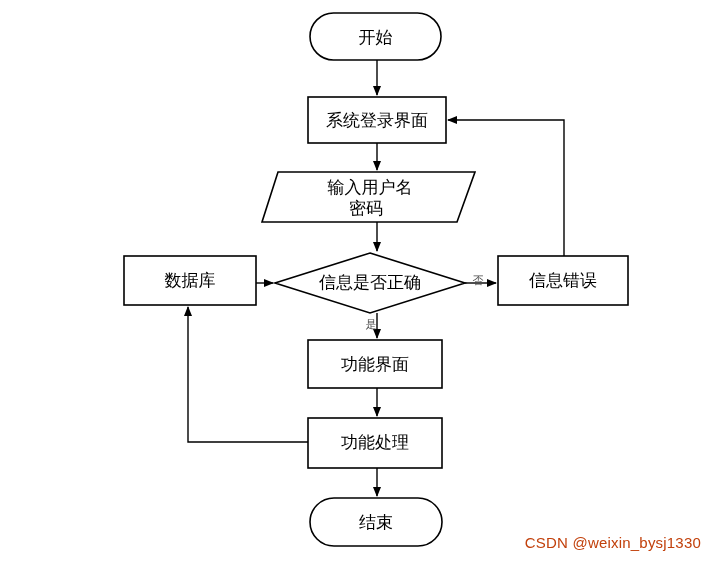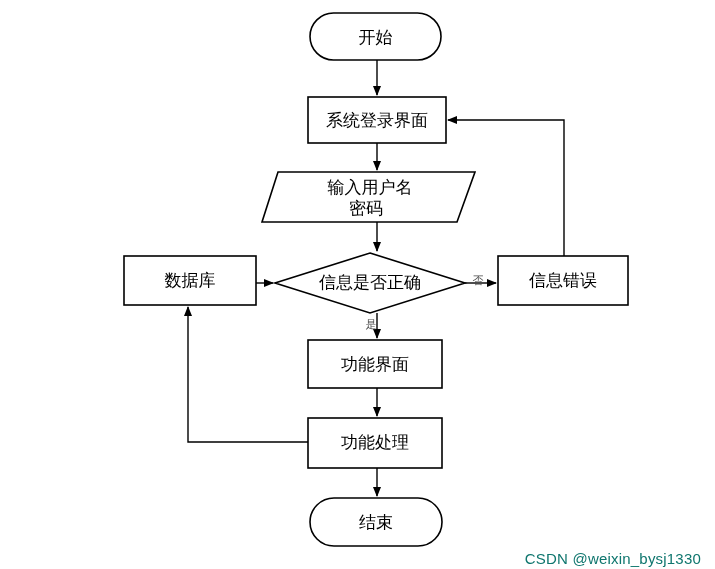--- a/index.html
+++ b/index.html
@@ -44,22 +44,22 @@
   .edge-label {
     fill: #4a4a4a;
     font-family: "DejaVu Sans", "Liberation Sans", sans-serif;
     font-size: 11px;
     text-anchor: middle;
     dominant-baseline: middle;
   }
   .watermark {
     position: absolute;
     right: 14px;
-    bottom: 2px;
-    color: #0f766e;
+    bottom: 18px;
+    color: #c2410c;
     font-size: 15px;
     font-family: "Liberation Sans", sans-serif;
     letter-spacing: 0.2px;
     user-select: none;
   }
 </style>
 </head>
 <body>
 
 <svg id="flow-canvas" viewBox="0 0 715 569">

